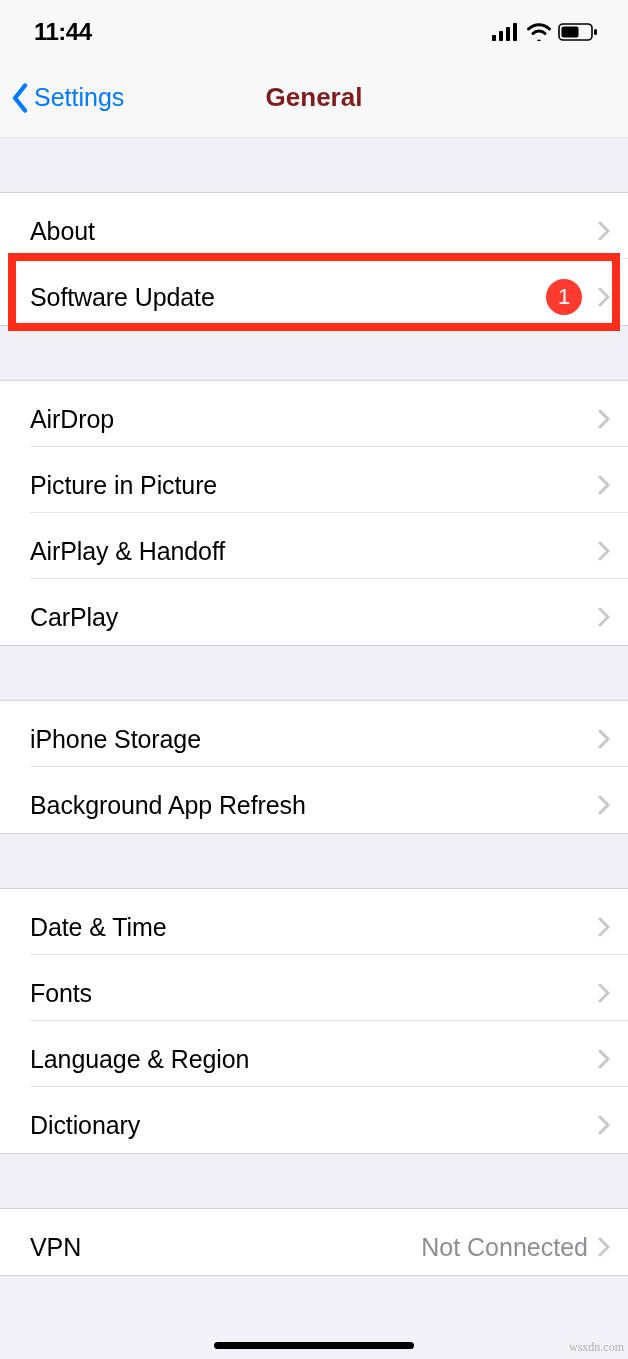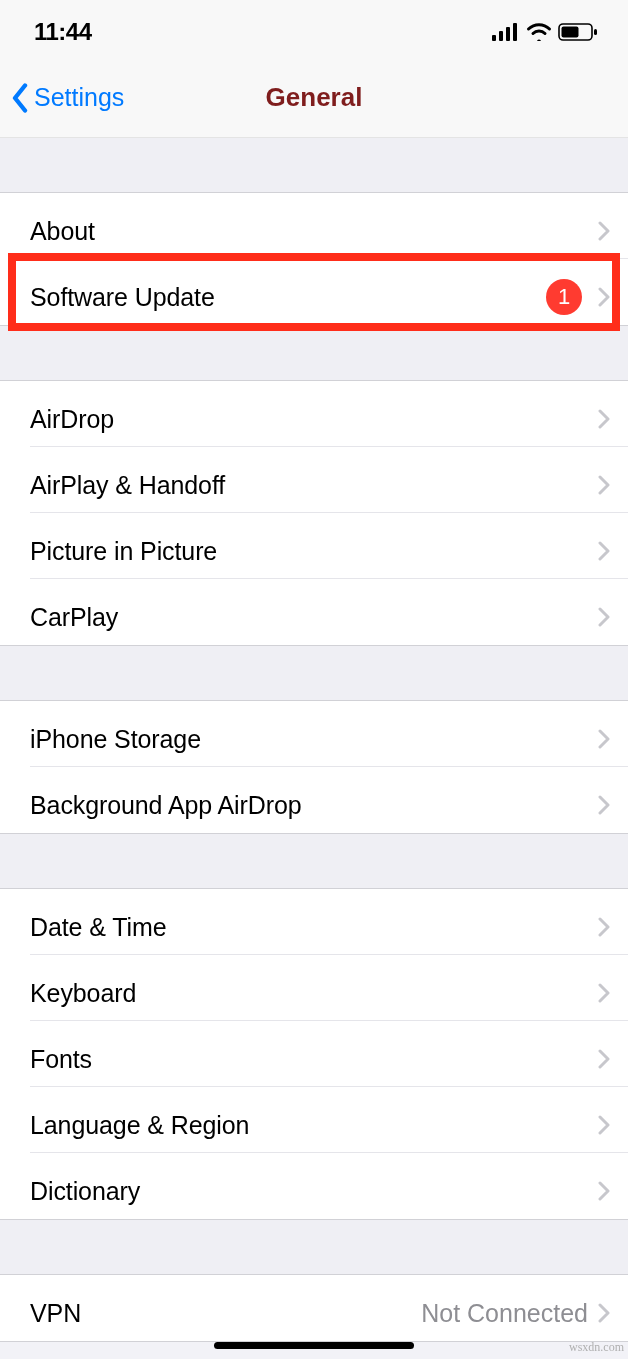--- a/index.html
+++ b/index.html
@@ -224,63 +224,57 @@
     </div>
     <div class="section-gap"></div>
     <div class="row-group">
       <div class="row">
         <span class="row-label">AirDrop</span>
         <svg class="chevron" viewBox="0 0 12 20">
           <path d="M2 2 L10 10 L2 18"></path>
         </svg>
       </div>
       <div class="row">
+        <span class="row-label">Picture in Picture</span>
+        <svg class="chevron" viewBox="0 0 12 20">
+          <path d="M2 2 L10 10 L2 18"></path>
+        </svg>
+      </div>
+      <div class="row">
         <span class="row-label">AirPlay &amp; Handoff</span>
         <svg class="chevron" viewBox="0 0 12 20">
           <path d="M2 2 L10 10 L2 18"></path>
         </svg>
       </div>
       <div class="row">
-        <span class="row-label">Picture in Picture</span>
-        <svg class="chevron" viewBox="0 0 12 20">
-          <path d="M2 2 L10 10 L2 18"></path>
-        </svg>
-      </div>
-      <div class="row">
         <span class="row-label">CarPlay</span>
         <svg class="chevron" viewBox="0 0 12 20">
           <path d="M2 2 L10 10 L2 18"></path>
         </svg>
       </div>
     </div>
     <div class="section-gap"></div>
     <div class="row-group">
       <div class="row">
         <span class="row-label">iPhone Storage</span>
         <svg class="chevron" viewBox="0 0 12 20">
           <path d="M2 2 L10 10 L2 18"></path>
         </svg>
       </div>
       <div class="row">
-        <span class="row-label">Background App AirDrop</span>
+        <span class="row-label">Background App Refresh</span>
         <svg class="chevron" viewBox="0 0 12 20">
           <path d="M2 2 L10 10 L2 18"></path>
         </svg>
       </div>
     </div>
     <div class="section-gap"></div>
     <div class="row-group">
       <div class="row">
         <span class="row-label">Date &amp; Time</span>
-        <svg class="chevron" viewBox="0 0 12 20">
-          <path d="M2 2 L10 10 L2 18"></path>
-        </svg>
-      </div>
-      <div class="row">
-        <span class="row-label">Keyboard</span>
         <svg class="chevron" viewBox="0 0 12 20">
           <path d="M2 2 L10 10 L2 18"></path>
         </svg>
       </div>
       <div class="row">
         <span class="row-label">Fonts</span>
         <svg class="chevron" viewBox="0 0 12 20">
           <path d="M2 2 L10 10 L2 18"></path>
         </svg>
       </div>

